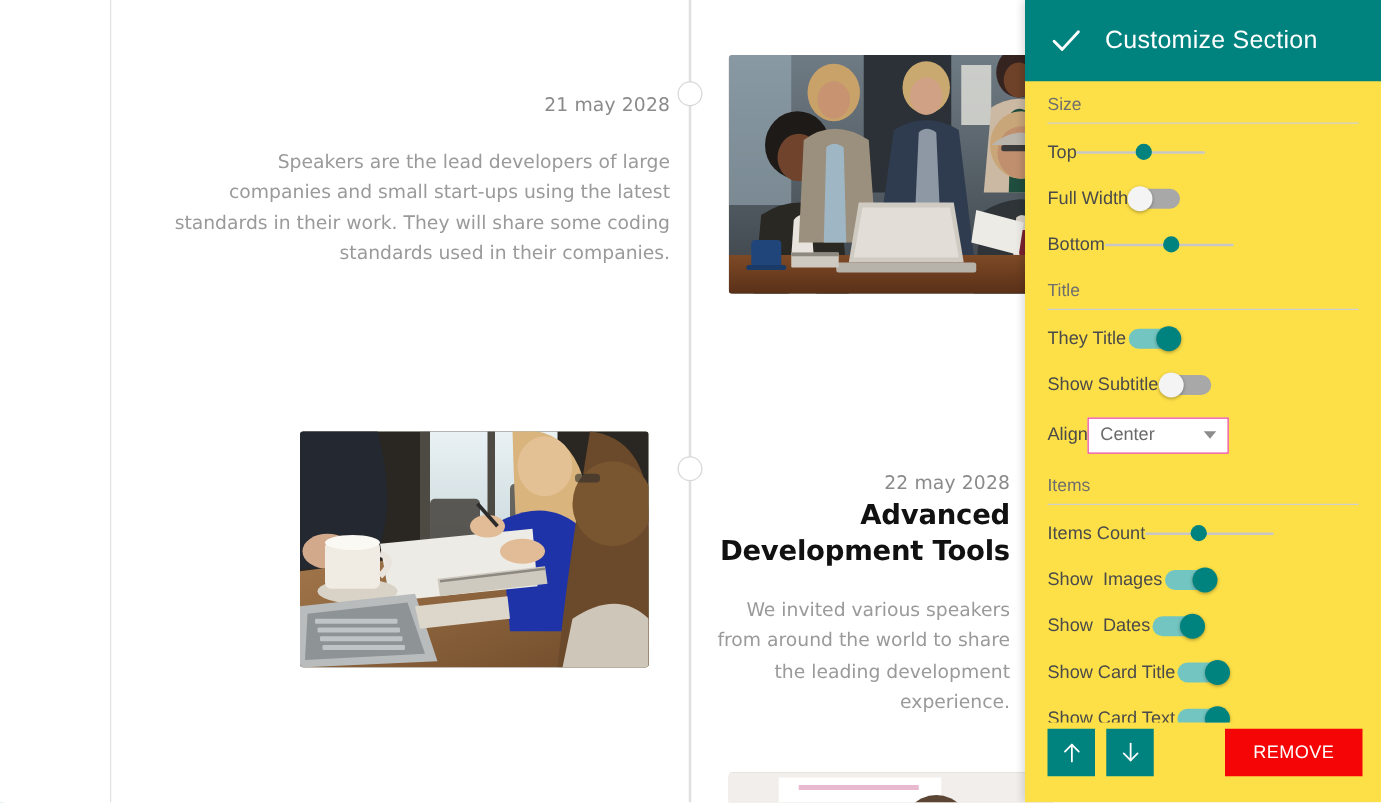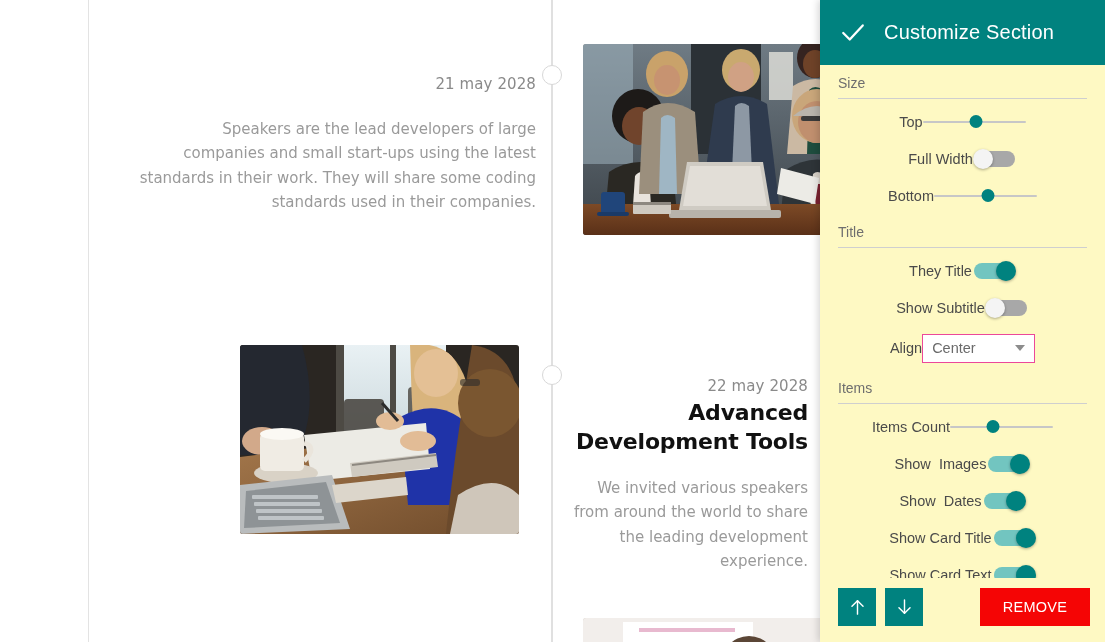--- a/index.html
+++ b/index.html
@@ -119,21 +119,21 @@
     overflow: hidden;
     background: #c9c2b8;
   }
   .photo svg { display: block; width: 100%; height: 100%; }
 
   
   .panel {
     position: absolute;
     right: 0; top: 0;
     width: 285px; height: 642px;
-    background: #fef9c3;
+    background: #fde047;
     box-shadow: -2px 0 7px rgba(0,0,0,.16);
     z-index: 20;
     display: flex;
     flex-direction: column;
   }
   .panel-header {
     height: 65px;
     background: #00827f;
     display: flex;
     align-items: center;
@@ -171,21 +171,21 @@
   .group-rule {
     height: 1px;
     background: #cfcfcf;
     margin-bottom: 4px;
   }
 
   .row {
     height: 37px;
     display: flex;
     align-items: center;
-    justify-content: center;
+    justify-content: flex-start;
   }
   .row-label {
     font-size: 14.5px;
     color: #4a4a4a;
     font-family: "Liberation Sans", sans-serif;
     white-space: pre;
   }
 
   
   .slider {
@@ -253,21 +253,21 @@
     border-right: 5px solid transparent;
     border-top: 6px solid #8c8c8c;
   }
 
   
   .panel-footer {
     flex: 0 0 auto;
     height: 64px;
     padding: 0 15px 16px 18px;
     display: flex;
-    align-items: flex-end;
+    align-items: center;
     gap: 9px;
   }
   .icon-btn {
     width: 38px; height: 38px;
     background: #00827f;
     display: flex; align-items: center; justify-content: center;
     cursor: pointer;
     border: none;
   }
   .icon-btn svg { width: 19px; height: 22px; }

